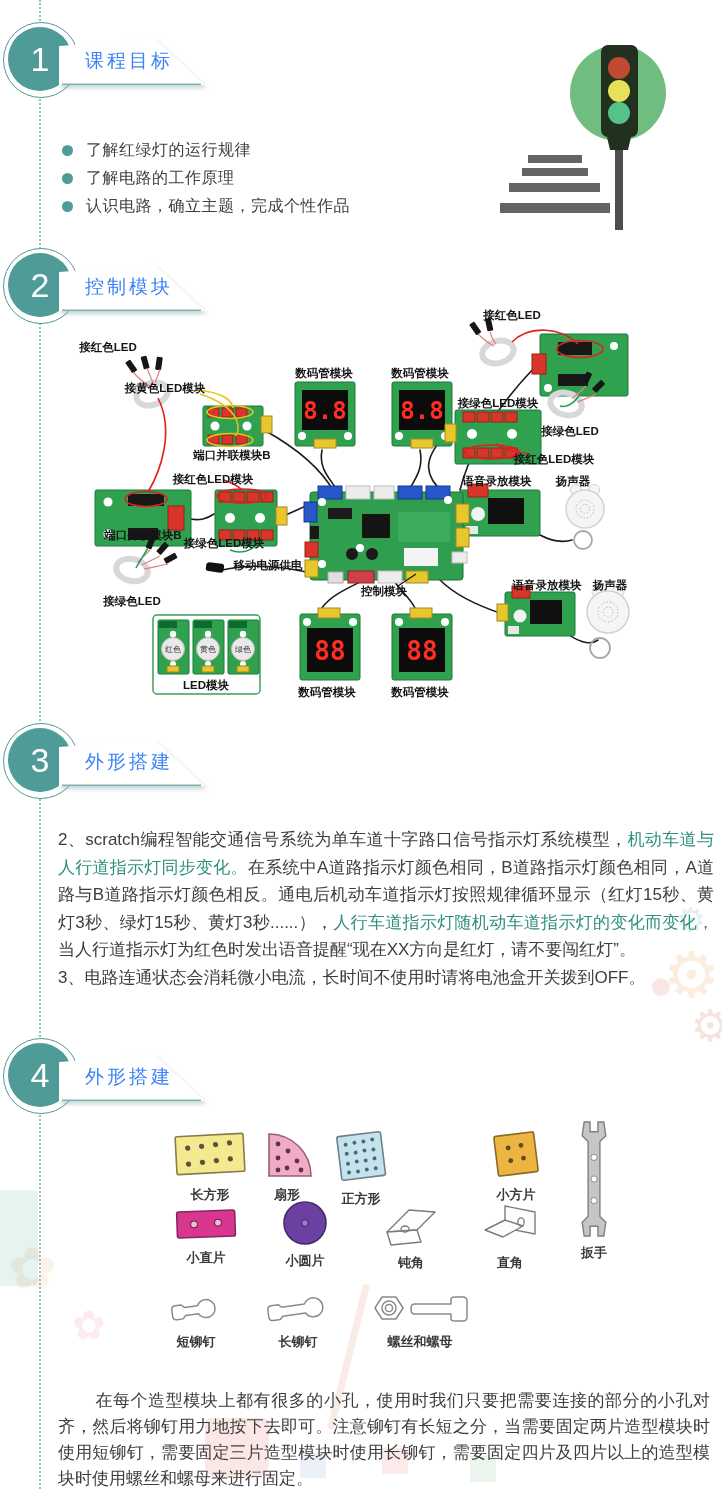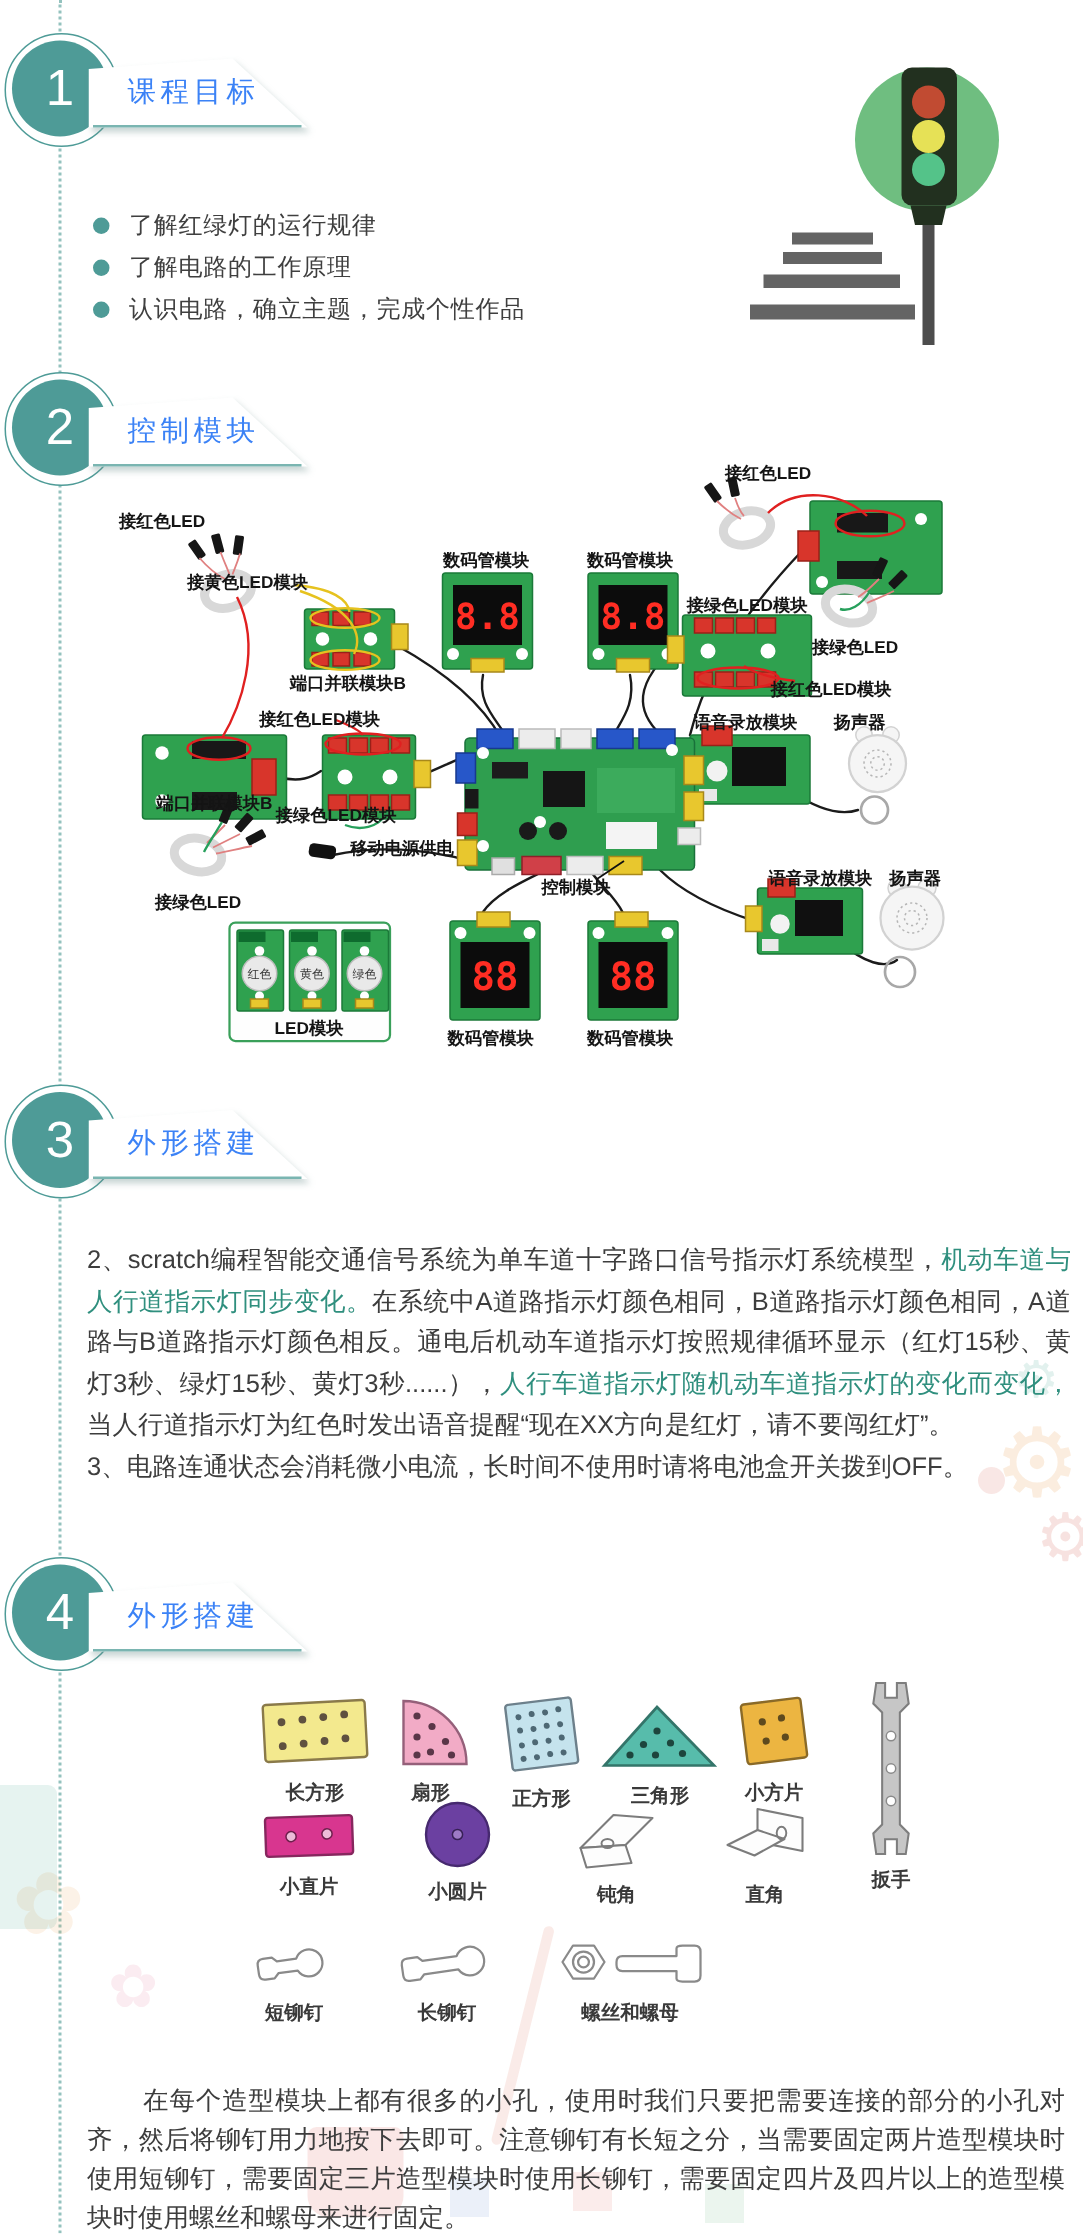--- a/index.html
+++ b/index.html
@@ -487,34 +487,20 @@
             <circle cx="45" cy="34" r="2"></circle>
             <circle cx="18" cy="45" r="2"></circle>
             <circle cx="27" cy="45" r="2"></circle>
             <circle cx="36" cy="44" r="2"></circle>
             <circle cx="45" cy="44" r="2"></circle>
           </g>
       </g>
     </svg>
     <div class="slabel">正方形</div>
   </div>
-  <div class="shape" style="left:400px;top:1132px">
-    <svg width="80" height="50" viewBox="0 0 80 50">
-      <path d="M38,6 L76,45 L3,45 Z" fill="#57bcab" stroke="#34756a" stroke-width="1.8"></path>
-      <g fill="#1d453d">
-          <circle cx="38" cy="22" r="2.4"></circle>
-          <circle cx="29" cy="31" r="2.4"></circle>
-          <circle cx="47" cy="30" r="2.4"></circle>
-          <circle cx="20" cy="38" r="2.4"></circle>
-          <circle cx="37" cy="38" r="2.4"></circle>
-          <circle cx="55" cy="37" r="2.4"></circle>
-        </g>
-    </svg>
-    <div class="slabel">三角形</div>
-  </div>
   <div class="shape" style="left:488px;top:1128px">
     <svg width="56" height="52" viewBox="0 0 56 52">
       <g transform="rotate(-7 28 26)">
         <rect x="8" y="6" width="40" height="40" rx="2" fill="#ecb541" stroke="#8a6a28" stroke-width="1.6"></rect>
         <g fill="#5e4a1e">
             <circle cx="21" cy="19" r="2.4"></circle>
             <circle cx="34" cy="18" r="2.4"></circle>
             <circle cx="22" cy="32" r="2.4"></circle>
             <circle cx="35" cy="31" r="2.4"></circle>
           </g>

